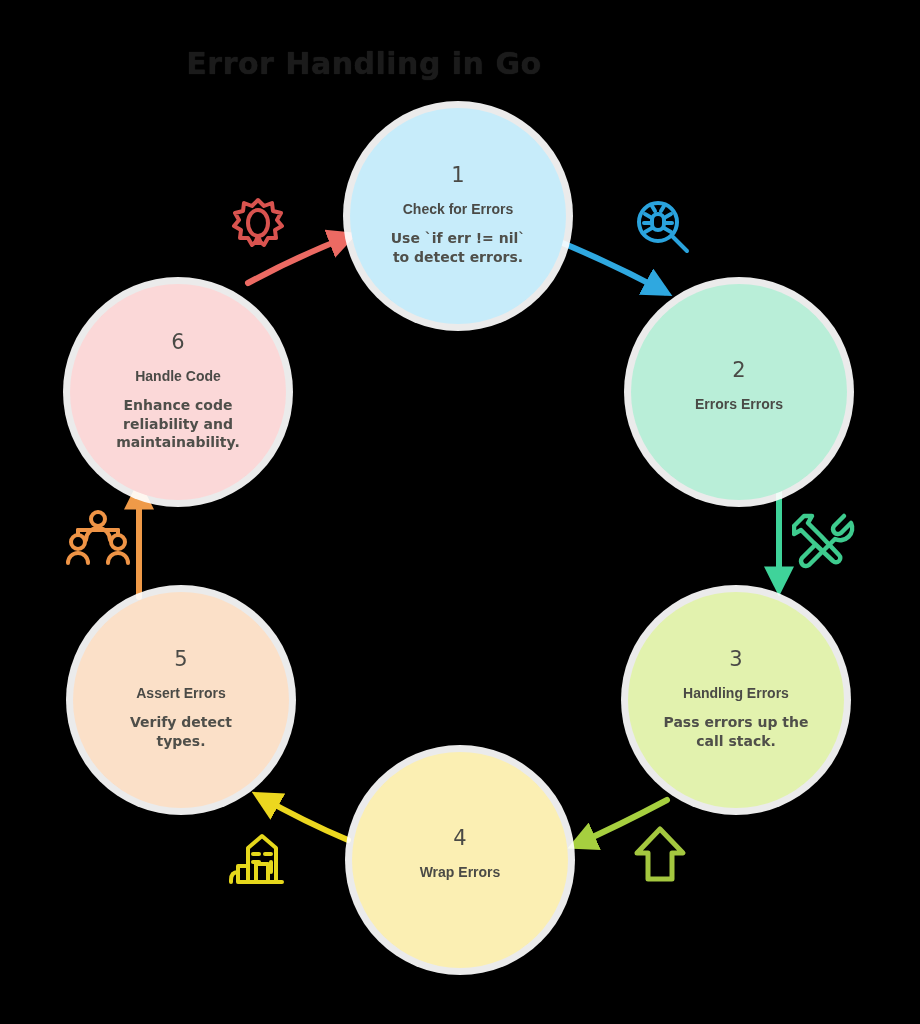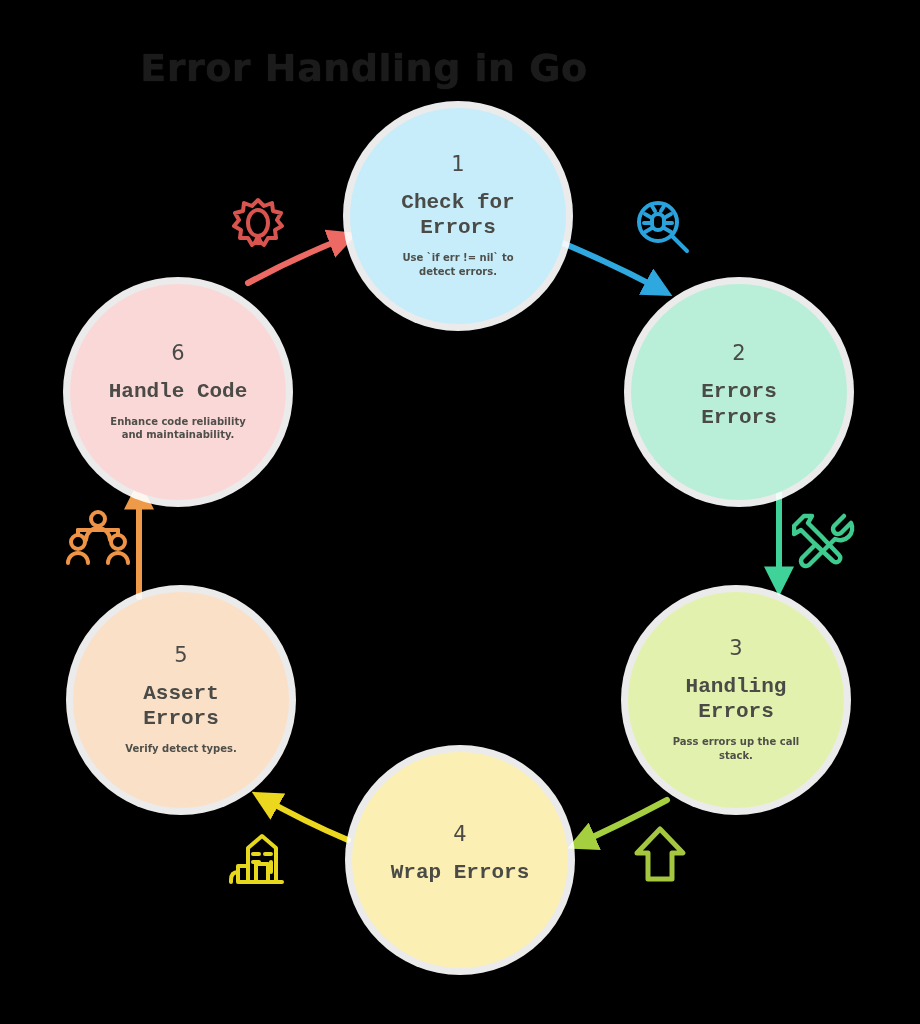--- a/index.html
+++ b/index.html
@@ -24,21 +24,21 @@
   }
 
   
   .title {
     position: absolute;
     left: 0;
     top: 46px;
     width: 728px;
     text-align: center;
     font-family: "DejaVu Sans", sans-serif;
-    font-size: 38px;
+    font-size: 30px;
     font-weight: bold;
     letter-spacing: 0.5px;
     color: #1b1b1b;
     text-shadow: 0 0 1px #242424;
     white-space: nowrap;
   }
 
   
   #connectors {
     position: absolute;
@@ -63,31 +63,31 @@
   }
   .node-num {
     font-family: "DejaVu Sans", sans-serif;
     font-size: 21px;
     font-weight: 500;
     color: #4a4a46;
     line-height: 1;
     margin-bottom: 15px;
   }
   .node-title {
-    font-family: Liberation Mono, monospace;
-    font-size: 21px;
+    font-family: Liberation Sans, sans-serif;
+    font-size: 14px;
     font-weight: bold;
     color: #4a4a46;
     line-height: 1.2;
     margin-bottom: 11px;
     max-width: 150px;
   }
   .node-desc {
     font-family: "DejaVu Sans", sans-serif;
-    font-size: 10px;
+    font-size: 14px;
     font-weight: bold;
     color: #4f4f4a;
     line-height: 1.34;
     max-width: 148px;
   }
 
   
   #node-1 { left: 350px; top: 108px;  width: 216px; height: 216px; background: #c7ecfa; }
   #node-2 { left: 631px; top: 284px;  width: 216px; height: 216px; background: #b9eed8; }
   #node-3 { left: 628px; top: 592px;  width: 216px; height: 216px; background: #e2f2ae; }

